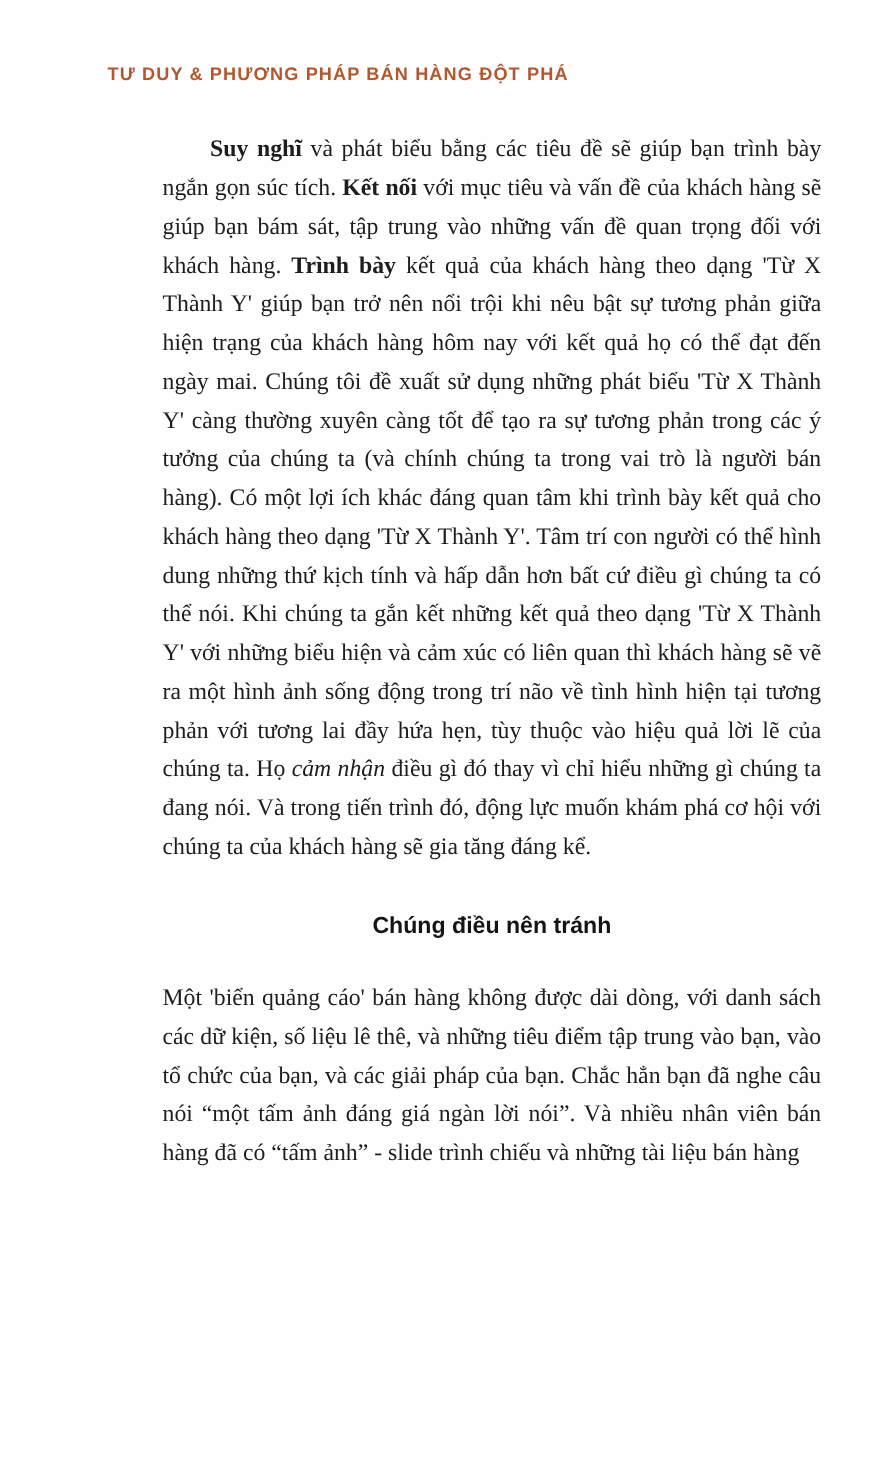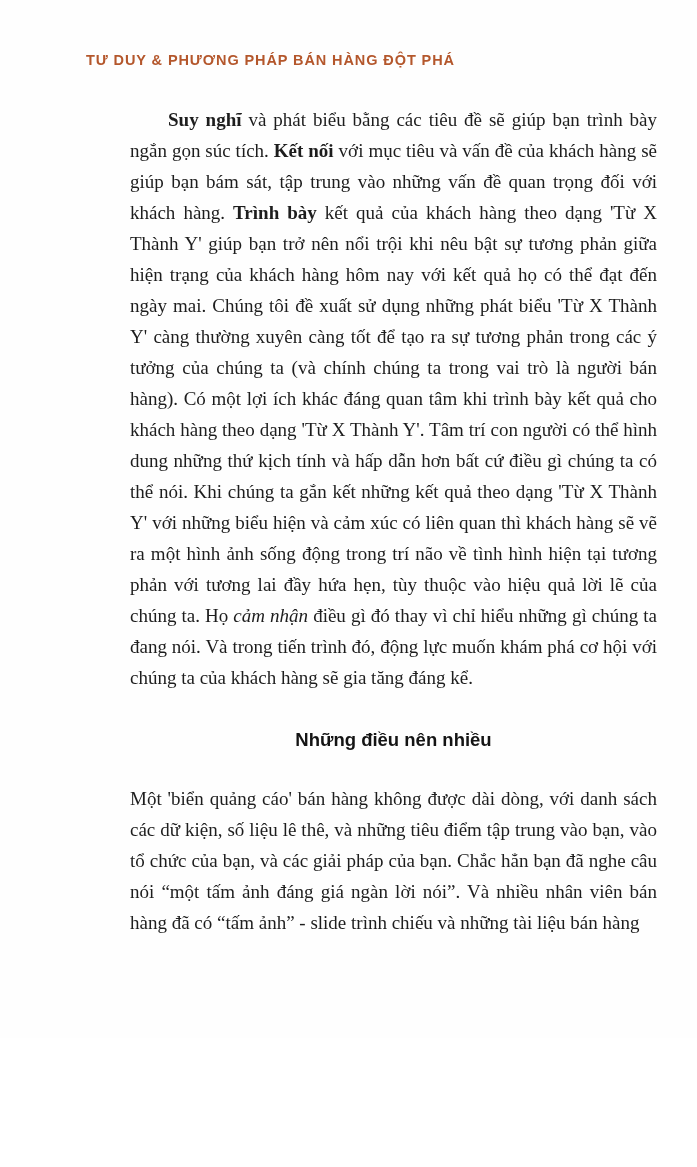--- a/index.html
+++ b/index.html
@@ -70,21 +70,21 @@
 
 <div class="book-page">
 
   <div class="running-header">TƯ DUY &amp; PHƯƠNG PHÁP BÁN HÀNG ĐỘT PHÁ</div>
 
   <div class="content">
 
     <p class="body-paragraph indented"><span class="seg-bold">Suy nghĩ</span><span> và phát biểu bằng các tiêu đề sẽ giúp bạn trình bày ngắn gọn súc tích. </span><span class="seg-bold">Kết nối</span><span> với mục tiêu và vấn đề của khách hàng sẽ giúp bạn bám sát, tập trung vào những vấn đề quan trọng đối với khách hàng. </span><span class="seg-bold">Trình bày</span><span> kết quả của khách hàng theo dạng 'Từ X Thành Y' giúp bạn trở nên nổi trội khi nêu bật sự tương phản giữa hiện trạng của khách hàng hôm nay với kết quả họ có thể đạt đến ngày mai. Chúng tôi đề xuất sử dụng những phát biểu 'Từ X Thành Y' càng thường xuyên càng tốt để tạo ra sự tương phản trong các ý tưởng của chúng ta (và chính chúng ta trong vai trò là người bán hàng). Có một lợi ích khác đáng quan tâm khi trình bày kết quả cho khách hàng theo dạng 'Từ X Thành Y'. Tâm trí con người có thể hình dung những thứ kịch tính và hấp dẫn hơn bất cứ điều gì chúng ta có thể nói. Khi chúng ta gắn kết những kết quả theo dạng 'Từ X Thành Y' với những biểu hiện và cảm xúc có liên quan thì khách hàng sẽ vẽ ra một hình ảnh sống động trong trí não về tình hình hiện tại tương phản với tương lai đầy hứa hẹn, tùy thuộc vào hiệu quả lời lẽ của chúng ta. Họ </span><span class="seg-italic">cảm nhận</span><span> điều gì đó thay vì chỉ hiểu những gì chúng ta đang nói. Và trong tiến trình đó, động lực muốn khám phá cơ hội với chúng ta của khách hàng sẽ gia tăng đáng kể.</span></p>
 
     <h2 class="section-heading">
-      <span class="heading-line">Những điều nên nhiều</span>
+      <span class="heading-line">Chúng điều nên tránh</span>
     </h2>
 
     <p class="body-paragraph">Một 'biển quảng cáo' bán hàng không được dài dòng, với danh sách các dữ kiện, số liệu lê thê, và những tiêu điểm tập trung vào bạn, vào tổ chức của bạn, và các giải pháp của bạn. Chắc hẳn bạn đã nghe câu nói “một tấm ảnh đáng giá ngàn lời nói”. Và nhiều nhân viên bán hàng đã có “tấm ảnh” - slide trình chiếu và những tài liệu bán hàng</p>
 
   </div>
 
   <div class="page-number">26</div>
 
 </div>
 

